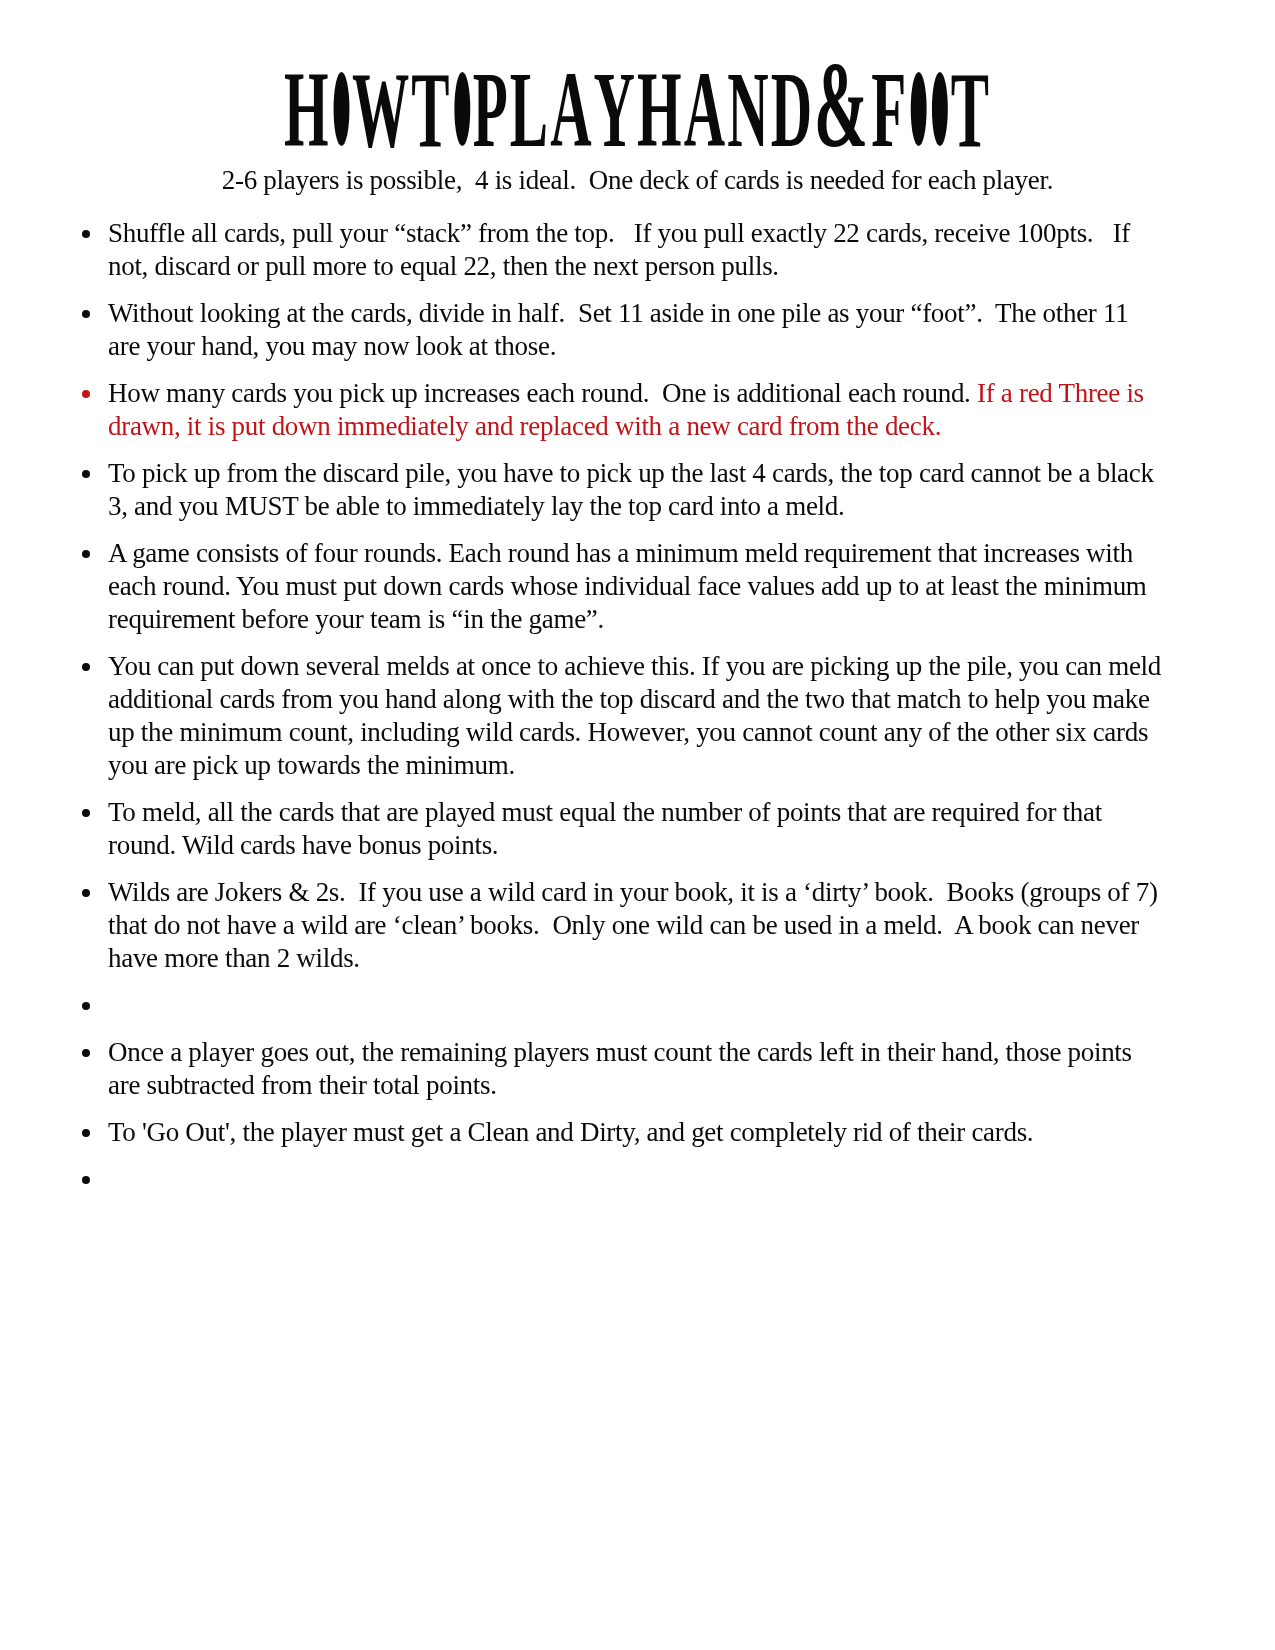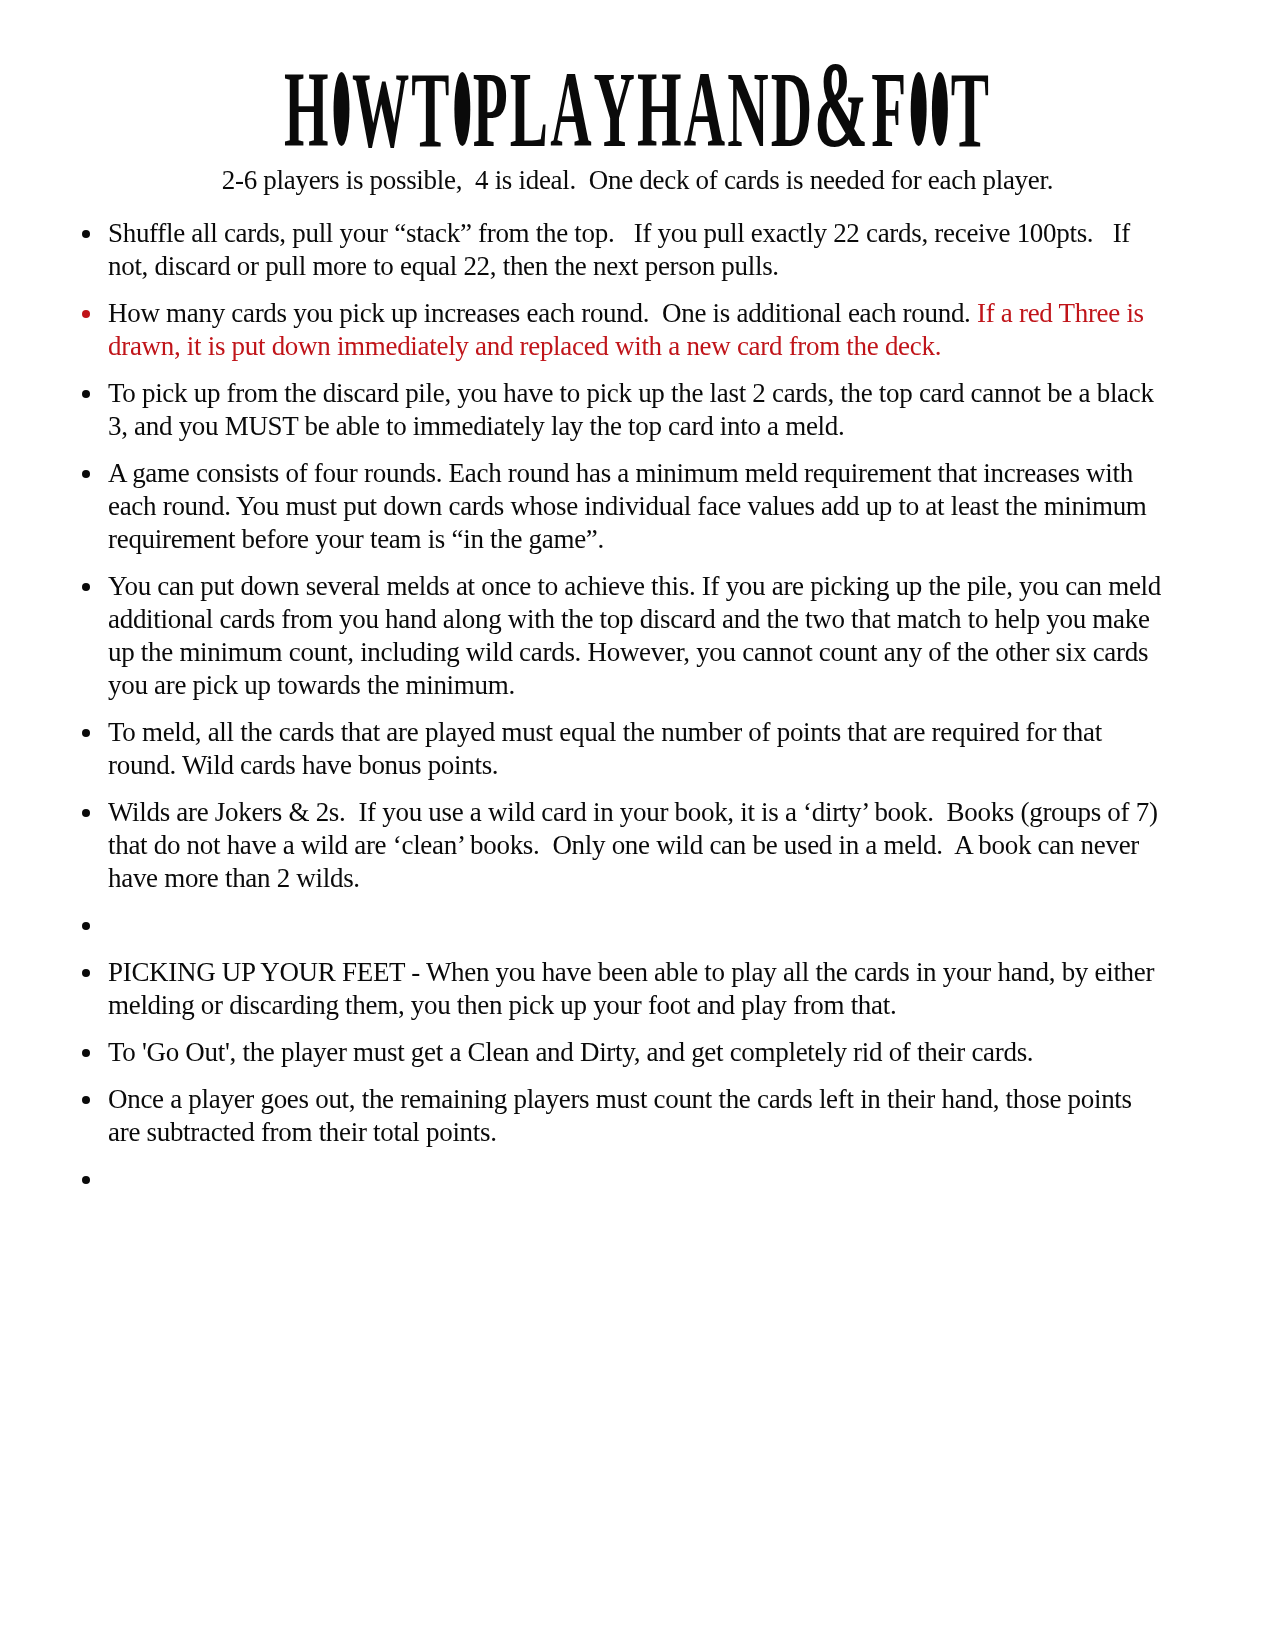--- a/index.html
+++ b/index.html
@@ -98,26 +98,26 @@
       </span>
       <span class="ch">T</span>
     </h1>
 
   <p class="intro">
     <span>2-6 players is possible,  4 is ideal.  One deck of cards is needed for each player.</span><br>
   </p>
 
   <ul class="rules" id="rules">
       <li><span class="dot"></span><span class="seg">Shuffle all cards, pull your “stack” from the top.   If you pull exactly 22 cards, receive 100pts.   If not, discard or pull more to equal 22, then the next person pulls.</span></li>
+      <li><span class="dot"></span><span class="seg">Without looking at the cards, divide in half.  Set 11 aside in one pile as your “foot”.  The other 11 are your hand, you may now look at those.</span></li>
       <li><span class="dot red"></span><span class="seg">How many cards you pick up increases each round.  One is additional each round. </span><span class="seg red">If a red Three is drawn, it is put down immediately and replaced with a new card from the deck.</span></li>
-      <li><span class="dot"></span><span class="seg">To pick up from the discard pile, you have to pick up the last 2 cards, the top card cannot be a black 3, and you MUST be able to immediately lay the top card into a meld.</span></li>
+      <li><span class="dot"></span><span class="seg">To pick up from the discard pile, you have to pick up the last 4 cards, the top card cannot be a black 3, and you MUST be able to immediately lay the top card into a meld.</span></li>
       <li><span class="dot"></span><span class="seg">A game consists of four rounds. Each round has a minimum meld requirement that increases with each round. You must put down cards whose individual face values add up to at least the minimum requirement before your team is “in the game”.</span></li>
       <li><span class="dot"></span><span class="seg">You can put down several melds at once to achieve this. If you are picking up the pile, you can meld additional cards from you hand along with the top discard and the two that match to help you make up the minimum count, including wild cards. However, you cannot count any of the other six cards you are pick up towards the minimum.</span></li>
       <li><span class="dot"></span><span class="seg">To meld, all the cards that are played must equal the number of points that are required for that round. Wild cards have bonus points.</span></li>
       <li><span class="dot"></span><span class="seg">Wilds are Jokers &amp; 2s.  If you use a wild card in your book, it is a ‘dirty’ book.  Books (groups of 7) that do not have a wild are ‘clean’ books.  Only one wild can be used in a meld.  A book can never have more than 2 wilds.</span></li>
       <li><span class="dot"></span></li>
-      <li><span class="dot"></span><span class="seg">PICKING UP YOUR FEET - When you have been able to play all the cards in your hand, by either melding or discarding them, you then pick up your foot and play from that.</span></li>
+      <li><span class="dot"></span><span class="seg">Once a player goes out, the remaining players must count the cards left in their hand, those points are subtracted from their total points.</span></li>
       <li><span class="dot"></span><span class="seg">To 'Go Out', the player must get a Clean and Dirty, and get completely rid of their cards.</span></li>
-      <li><span class="dot"></span><span class="seg">Once a player goes out, the remaining players must count the cards left in their hand, those points are subtracted from their total points.</span></li>
       <li><span class="dot"></span><span class="seg"></span></li>
     </ul>
 
 </div>
 
 </body></html>

